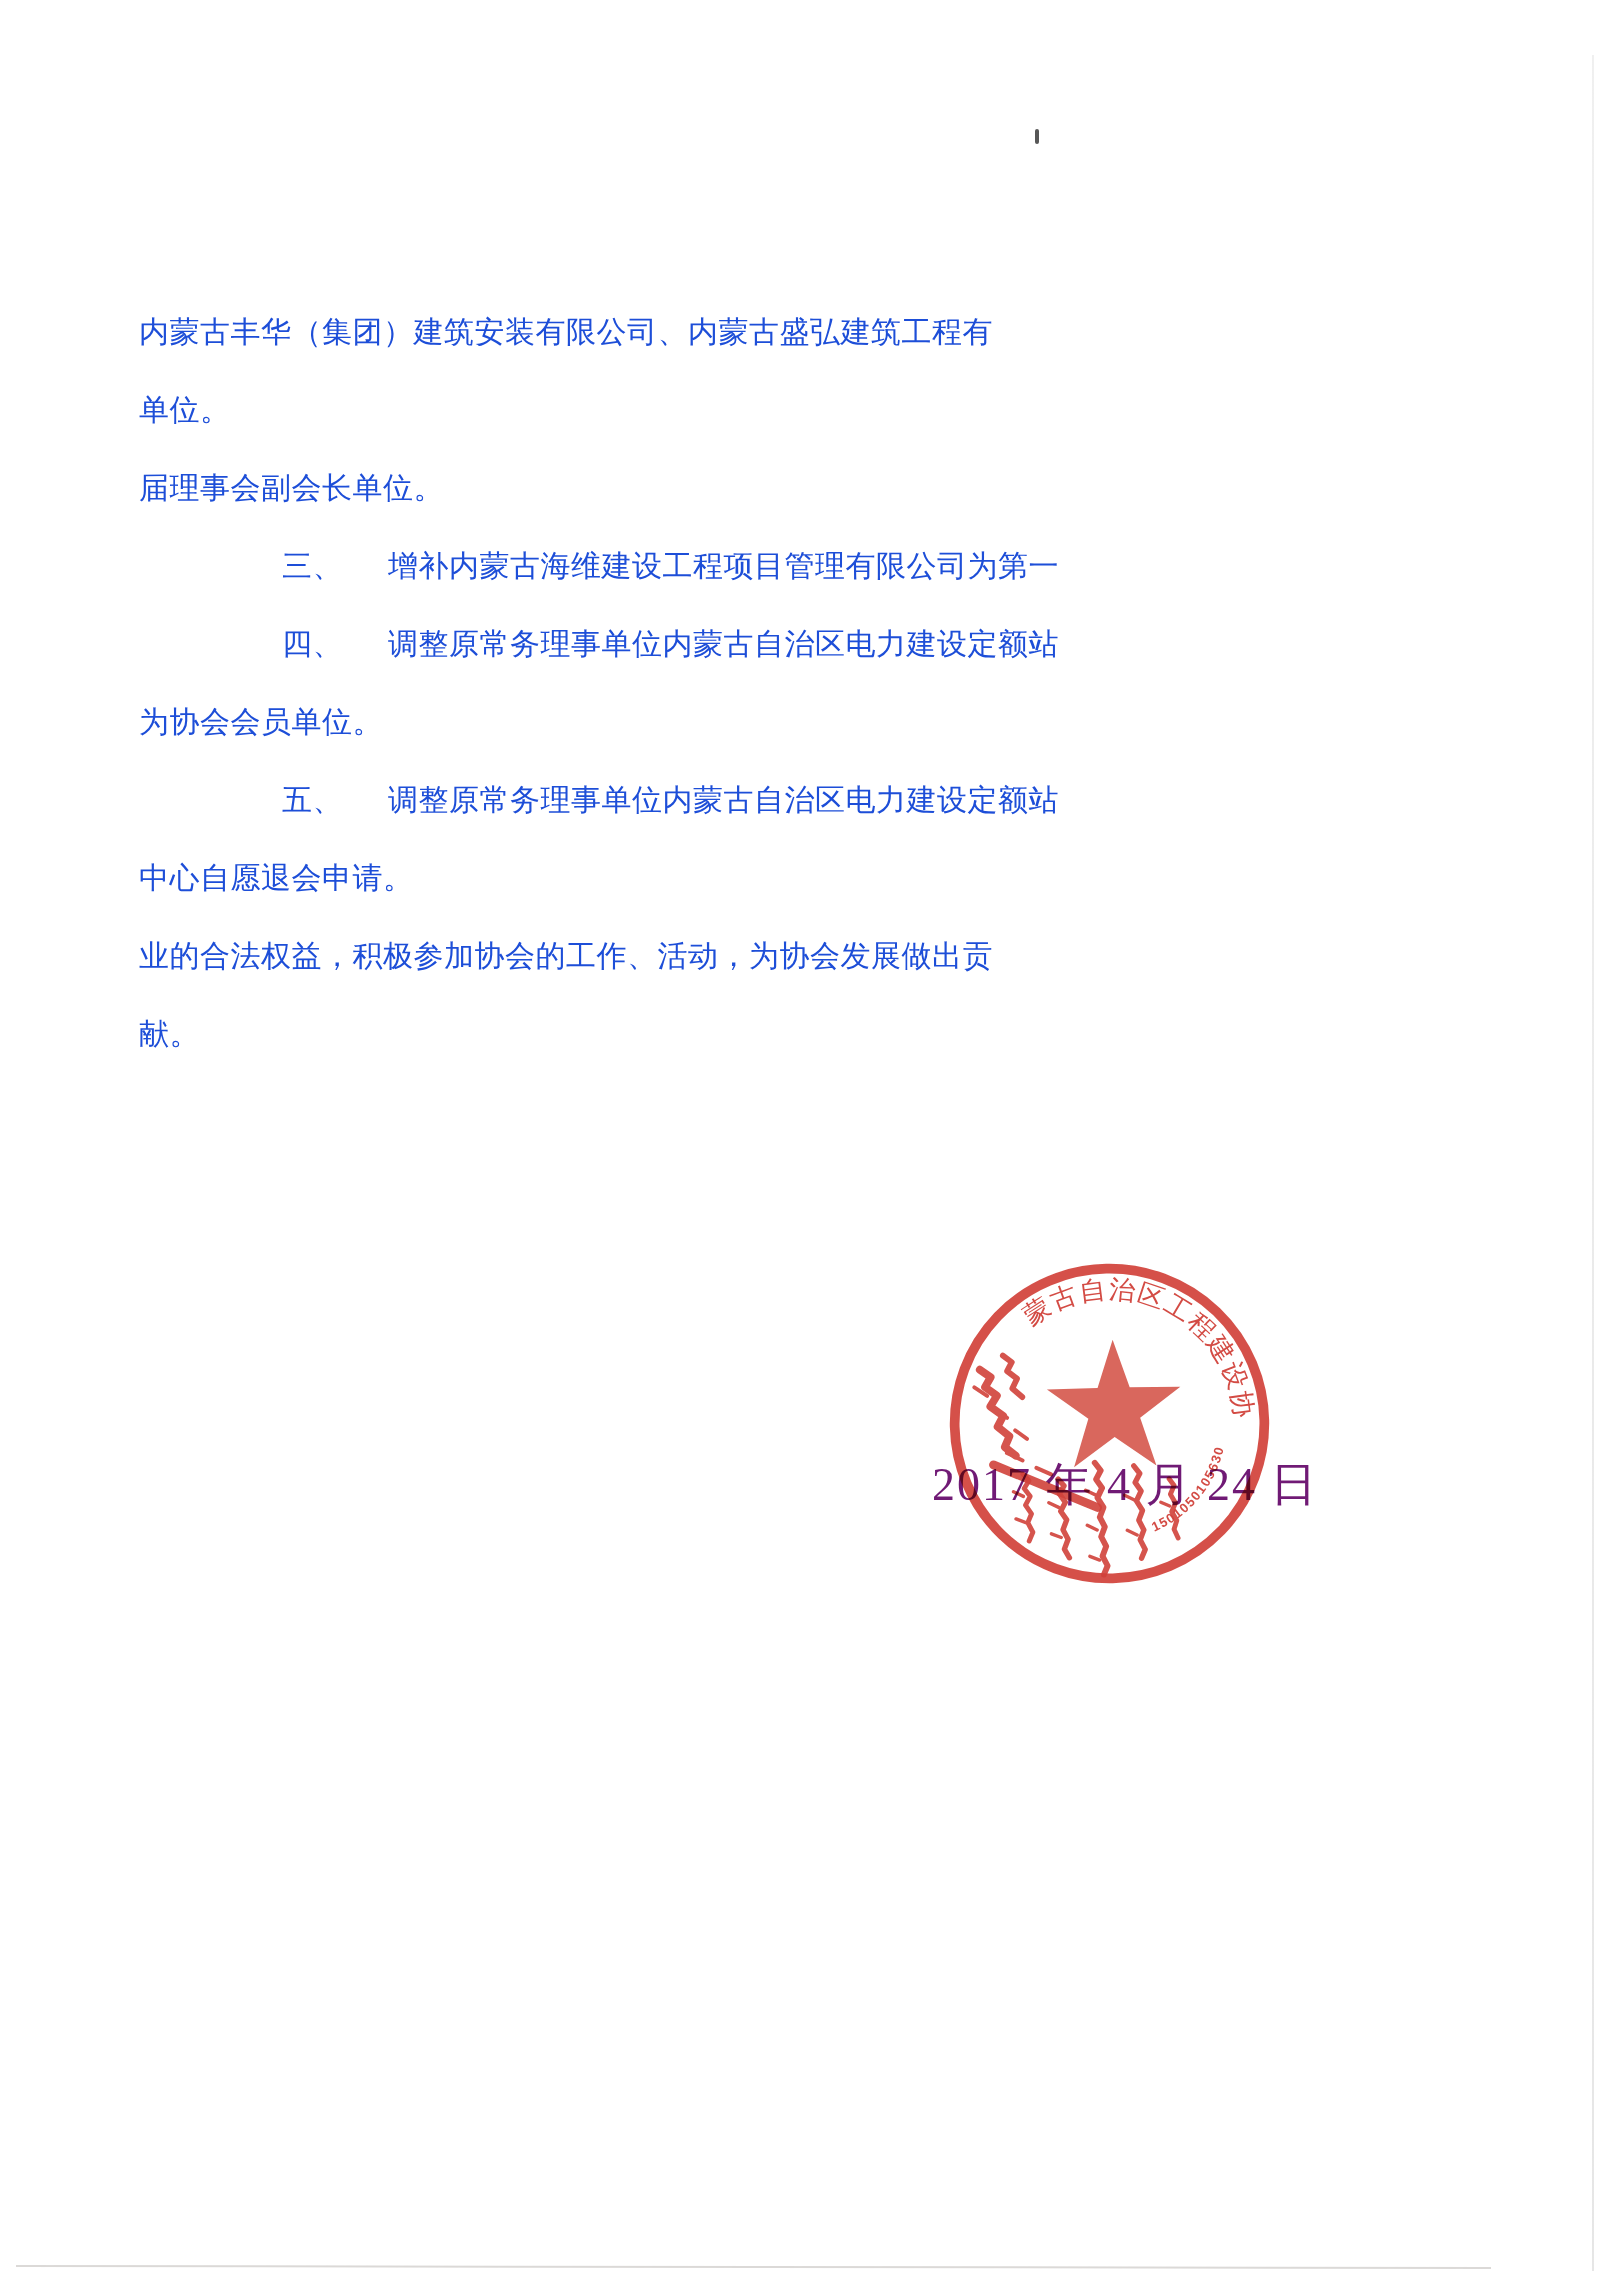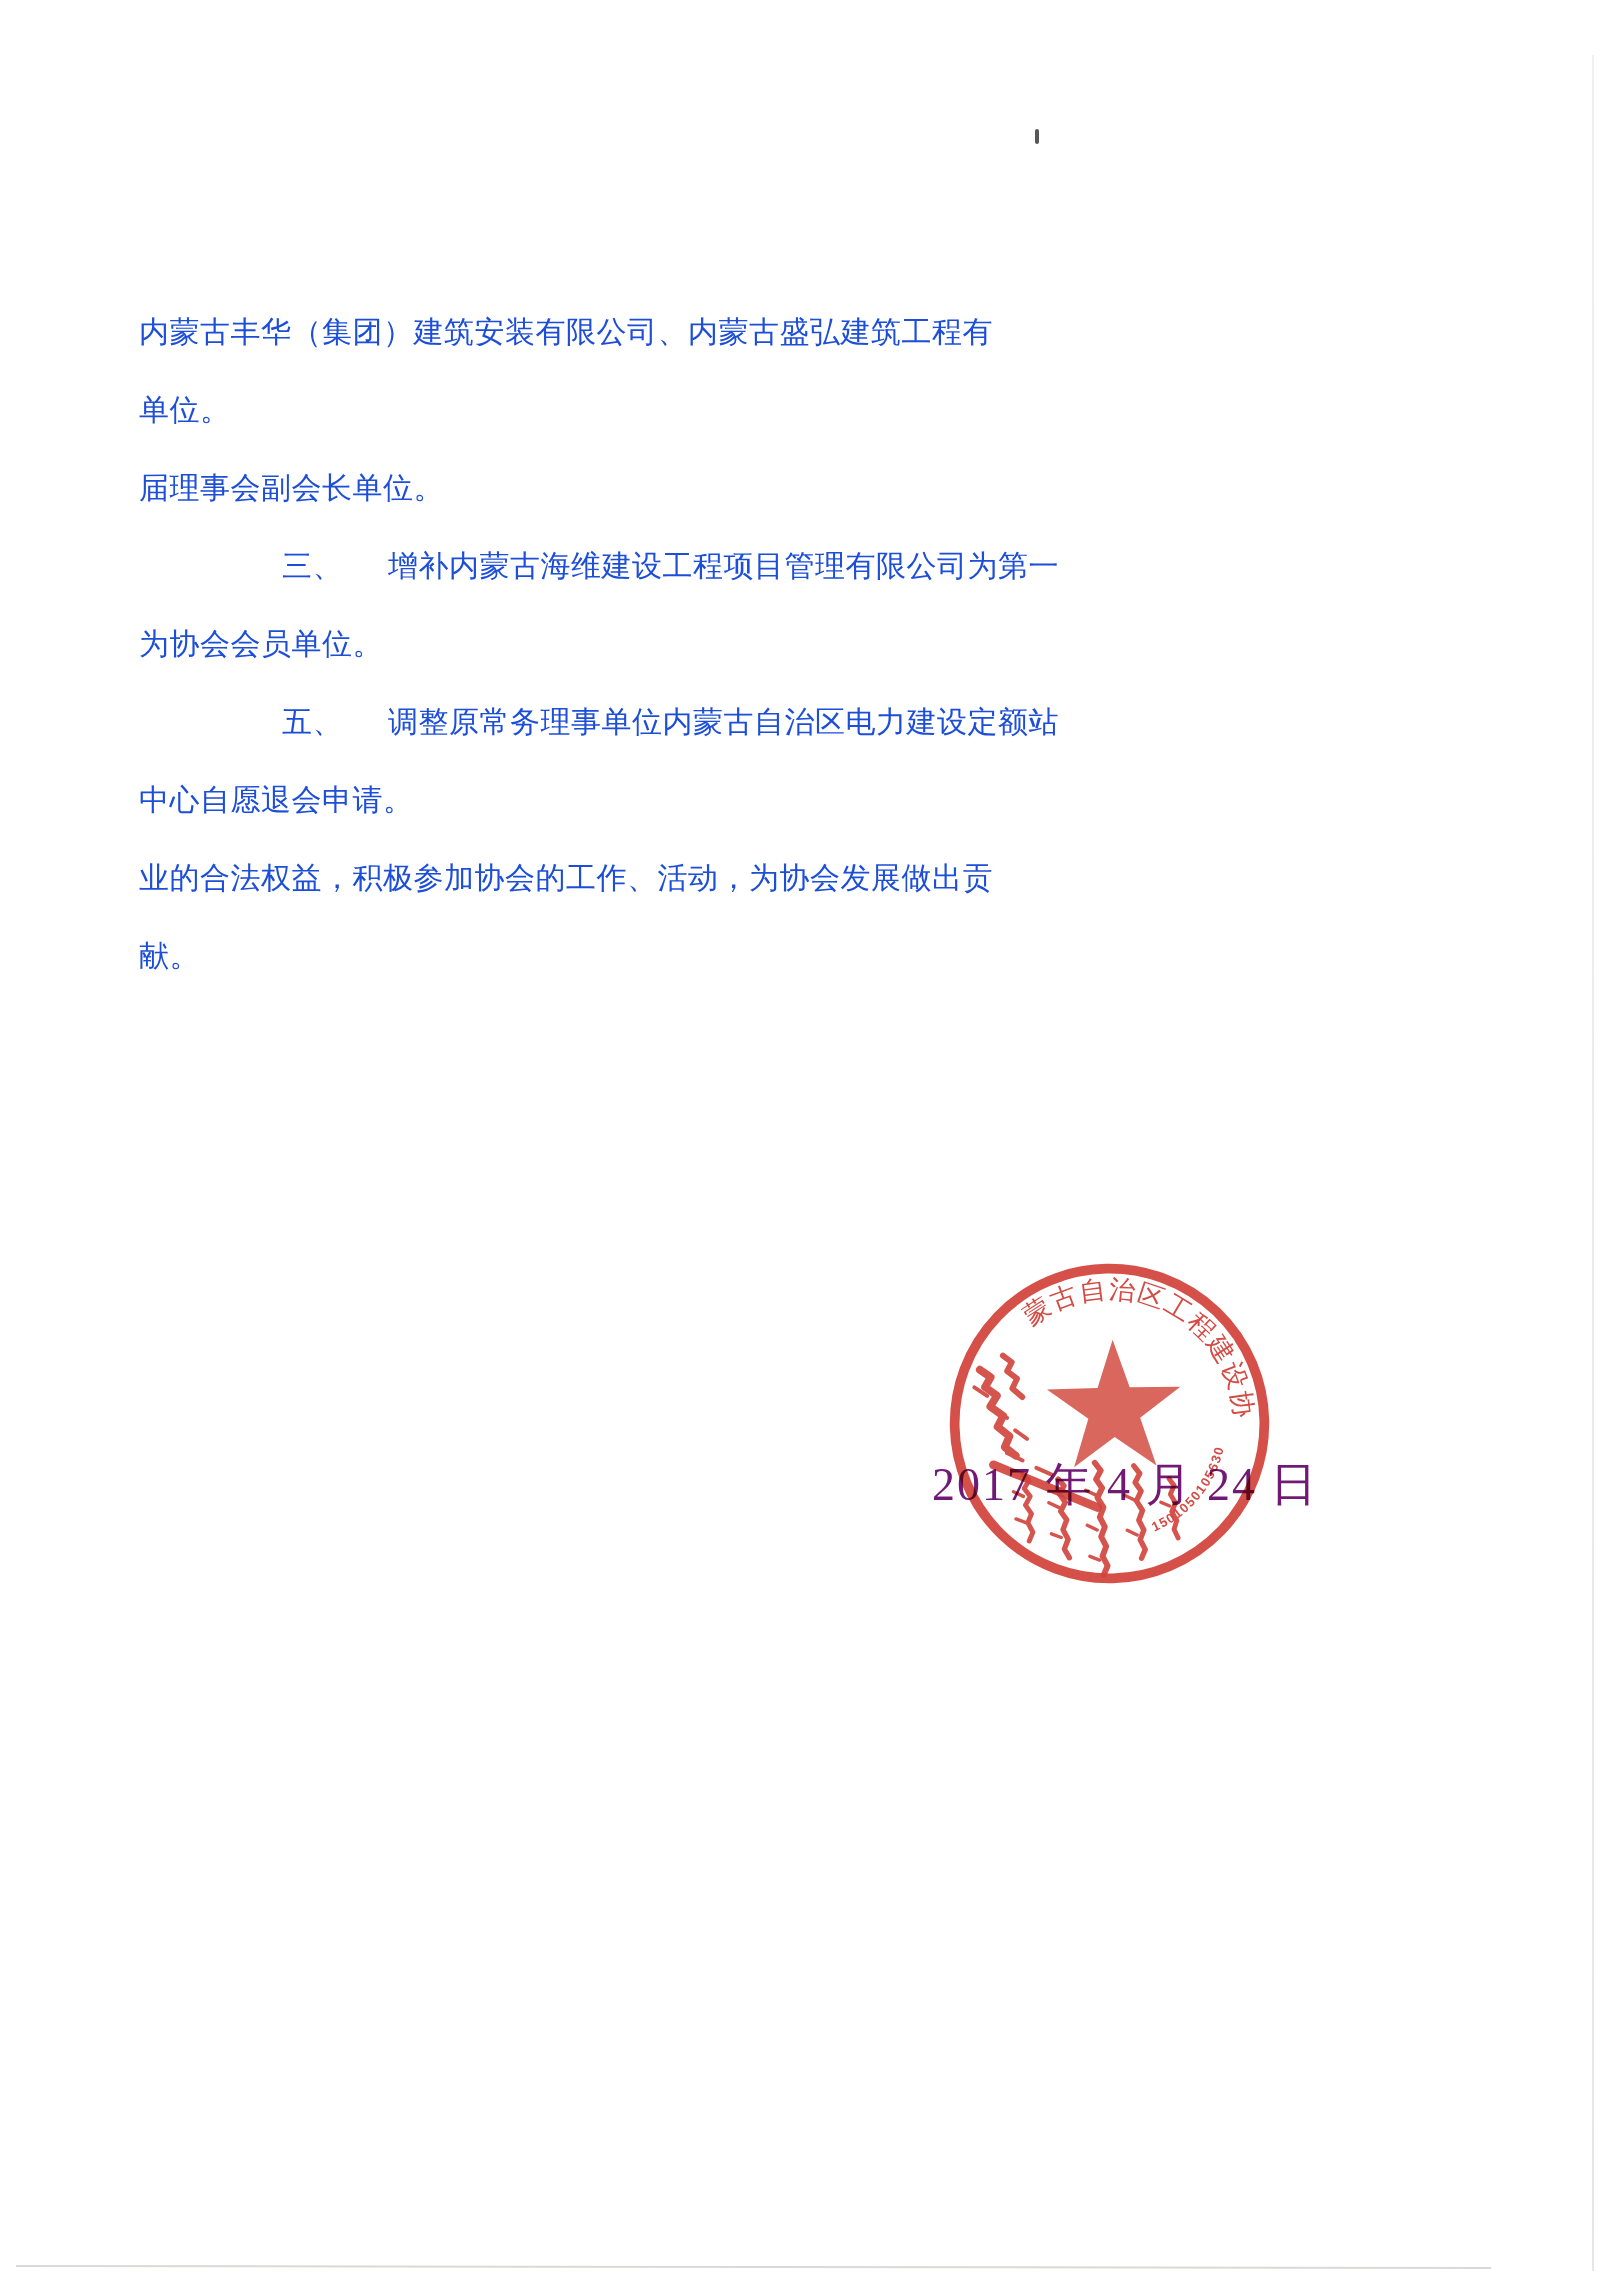--- a/index.html
+++ b/index.html
@@ -55,20 +55,21 @@
 
 <div class="edge-right"></div>
 <div class="edge-bottom"></div>
 <div class="speck-top"></div>
 
 <div class="text-block">
   <div class="line"><span>内蒙古丰华（集团）建筑安装有限公司、内蒙古盛弘建筑工程有</span></div>
   <div class="line"><span>单位。</span></div>
   <div class="line"><span>届理事会副会长单位。</span></div>
   <div class="line indent"><span>三、</span><span class="gap"></span><span>增补内蒙古海维建设工程项目管理有限公司为第一</span></div>
+  <div class="line indent"><span>四、</span><span class="gap"></span><span>调整原常务理事单位内蒙古自治区电力建设定额站</span></div>
   <div class="line"><span>为协会会员单位。</span></div>
   <div class="line indent"><span>五、</span><span class="gap"></span><span>调整原常务理事单位内蒙古自治区电力建设定额站</span></div>
   <div class="line"><span>中心自愿退会申请。</span></div>
   <div class="line"><span>业的合法权益，积极参加协会的工作、活动，为协会发展做出贡</span></div>
   <div class="line"><span>献。</span></div>
 </div>
 
 <div class="date">2017 年 4 月 24 日</div>
 
 <svg class="stamp" viewBox="0 0 344 344">

